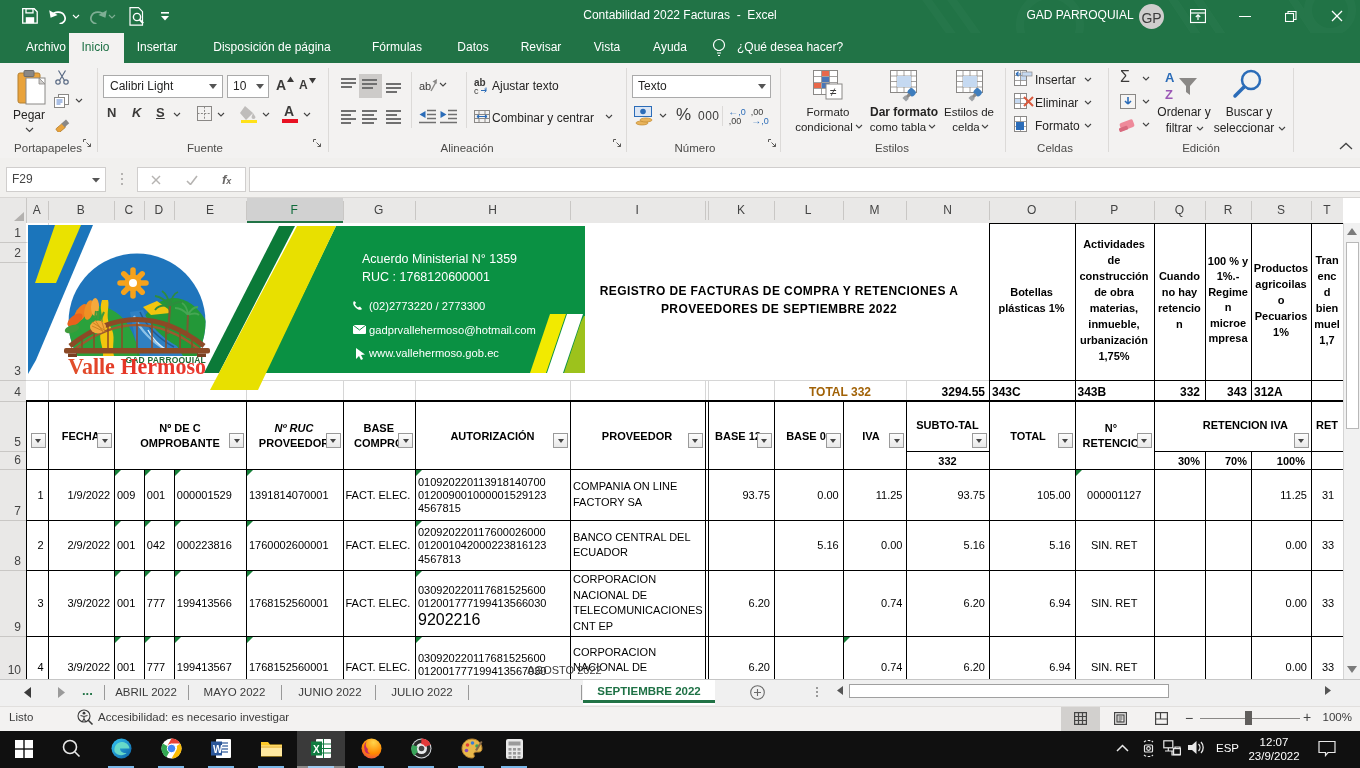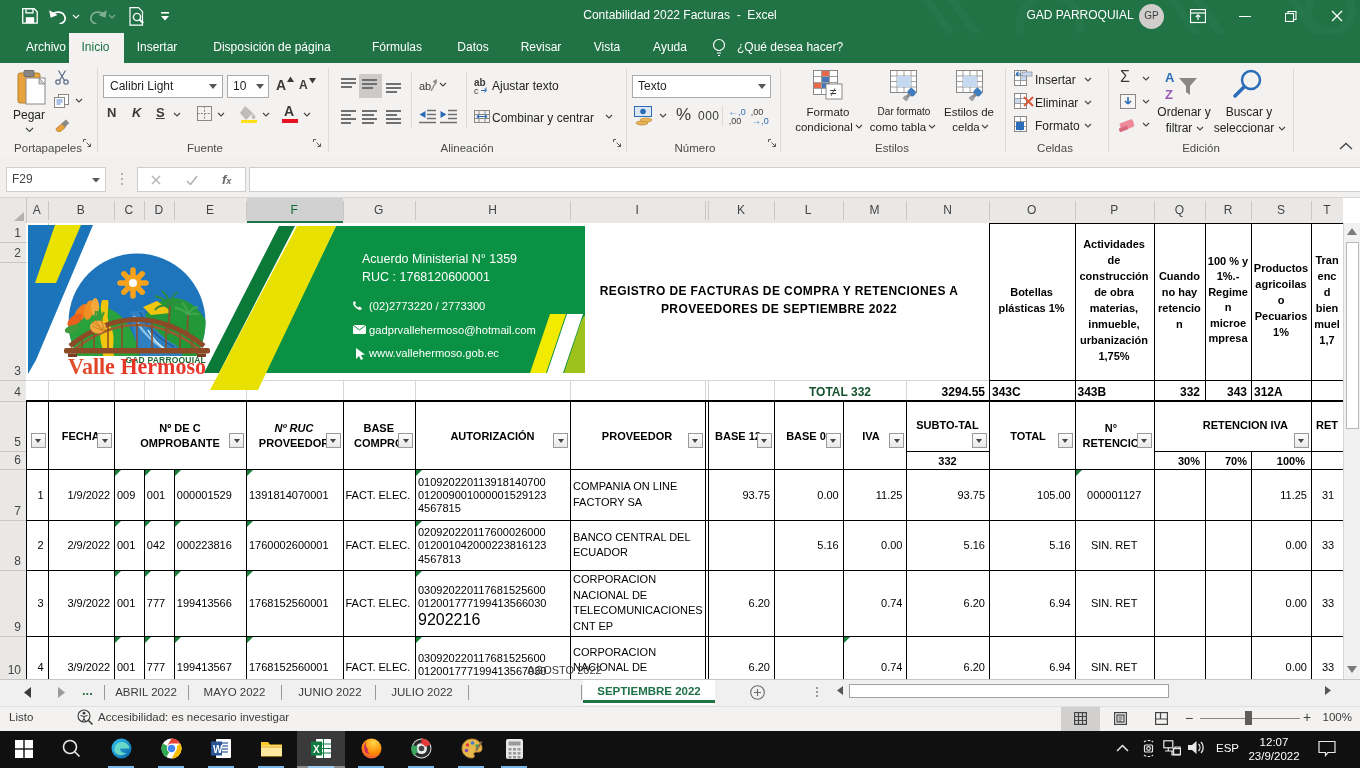--- a/index.html
+++ b/index.html
@@ -43,21 +43,21 @@
     <circle cx="8" cy="10" r="3.6" stroke-width="1.4"></circle>
     <path d="M10.6 12.6 l3.6 3.6" stroke-width="2"></path>
   </svg>
 <svg style="position:absolute;left:160px;top:12px" width="10" height="9" fill="#fff">
     <rect x="1" y="0" width="8" height="1.6"></rect>
     <path d="M1 4 h8 l-4 4.5 z"></path>
   </svg>
 <div class="t" style="left:680px;transform:translateX(-50%);top:9px;font-size:12px;font-weight:normal;color:#fff;">Contabilidad 2022 Facturas&nbsp;&nbsp;-&nbsp;&nbsp;Excel</div>
 <div class="t" style="left:1080px;transform:translateX(-50%);top:9px;font-size:12px;font-weight:normal;color:#fff;">GAD PARROQUIAL</div>
 <div style="position:absolute;left:1139px;top:4px;width:25px;height:25px;border-radius:50%;background:#cfcecd;z-index:3"></div>
-<div class="t" style="left:1151.5px;transform:translateX(-50%);top:10px;font-size:10px;font-weight:normal;color:#3b3b3b;z-index:4">GP</div>
+<div class="t" style="left:1151.5px;transform:translateX(-50%);top:10px;font-size:14px;font-weight:normal;color:#3b3b3b;z-index:4">GP</div>
 <svg style="position:absolute;left:1190px;top:9px" width="16" height="15" fill="none" stroke="#fff" stroke-width="1.2">
     <rect x="0.5" y="0.5" width="15" height="13"></rect>
     <line x1="0.5" y1="4" x2="15.5" y2="4"></line>
     <path d="M8 11 v-5 M5.8 8 l2.2 -2.2 2.2 2.2"></path>
   </svg>
 <div style="position:absolute;left:1239px;top:16px;width:12px;height:1px;background:#fff;"></div>
 <svg style="position:absolute;left:1285px;top:11px" width="12" height="11" fill="none" stroke="#fff" stroke-width="1.1">
     <rect x="0.5" y="2.5" width="8" height="8"></rect>
     <path d="M3 2.5 v-2 h8 v8 h-2"></path>
   </svg>
@@ -288,21 +288,21 @@
     <g stroke="#8a8886" stroke-width="0.8">
       <path d="M0.5 6 h26 M0.5 11.5 h26 M0.5 17 h26 M7 0.5 v22 M14 0.5 v22 M21 0.5 v22"></path>
     </g>
     <rect x="7" y="6" width="14" height="11" fill="#c5d9f1"></rect>
     <g transform="rotate(45 22 22)">
       <rect x="18" y="19" width="8" height="7" rx="3" fill="#3e7dbd"></rect>
       <rect x="20.5" y="25" width="3" height="5" fill="#8a8886"></rect>
       <rect x="19.5" y="29" width="5" height="4" fill="#9ca0a4"></rect>
     </g>
   </svg>
-<div class="t" style="left:904px;transform:translateX(-50%);top:106px;font-size:10px;font-weight:normal;color:#252423;">Dar formato</div>
+<div class="t" style="left:904px;transform:translateX(-50%);top:106px;font-size:12px;font-weight:bold;color:#252423;">Dar formato</div>
 <div class="t" style="left:898px;transform:translateX(-50%);top:121px;font-size:11.5px;font-weight:normal;color:#252423;">como tabla</div>
 <svg style="position:absolute;left:928px;top:124px" width="8" height="6" fill="none" stroke="#444" stroke-width="1.1">
     <path d="M1 1 l3 3 L7 1"></path>
   </svg>
 <svg style="position:absolute;left:956px;top:70px" width="34" height="33">
     <rect x="0.5" y="0.5" width="26" height="22" fill="#fff" stroke="#8a8886"></rect>
     <g stroke="#8a8886" stroke-width="0.8">
       <path d="M0.5 6 h26 M0.5 11.5 h26 M0.5 17 h26 M7 0.5 v22 M14 0.5 v22 M21 0.5 v22"></path>
     </g>
     <rect x="7" y="6" width="14" height="11" fill="#c5d9f1"></rect>
@@ -673,21 +673,21 @@
 <div class="t" style="left:1281px;transform:translateX(-50%);top:277.5px;font-size:11px;font-weight:bold;color:#000;">agricoilas</div>
 <div class="t" style="left:1281px;transform:translateX(-50%);top:293.5px;font-size:11px;font-weight:bold;color:#000;">o</div>
 <div class="t" style="left:1281px;transform:translateX(-50%);top:309.5px;font-size:11px;font-weight:bold;color:#000;">Pecuarios</div>
 <div class="t" style="left:1281px;transform:translateX(-50%);top:325.5px;font-size:11px;font-weight:bold;color:#000;">1%</div>
 <div class="t" style="left:1327px;transform:translateX(-50%);top:253.5px;font-size:11px;font-weight:bold;color:#000;">Tran</div>
 <div class="t" style="left:1327px;transform:translateX(-50%);top:269.5px;font-size:11px;font-weight:bold;color:#000;">enc</div>
 <div class="t" style="left:1327px;transform:translateX(-50%);top:285.5px;font-size:11px;font-weight:bold;color:#000;">d</div>
 <div class="t" style="left:1327px;transform:translateX(-50%);top:301.5px;font-size:11px;font-weight:bold;color:#000;">bien</div>
 <div class="t" style="left:1327px;transform:translateX(-50%);top:317.5px;font-size:11px;font-weight:bold;color:#000;">muel</div>
 <div class="t" style="left:1327px;transform:translateX(-50%);top:333.5px;font-size:11px;font-weight:bold;color:#000;">1,7</div>
-<div class="t" style="left:840px;transform:translateX(-50%);top:386px;font-size:12px;font-weight:bold;color:#14532d;">TOTAL 332</div>
+<div class="t" style="left:840px;transform:translateX(-50%);top:386px;font-size:12px;font-weight:bold;color:#a16207;">TOTAL 332</div>
 <div class="t" style="right:375px;top:386px;font-size:12px;font-weight:bold;color:#000;">3294.55</div>
 <div class="t" style="left:992px;top:386px;font-size:12px;font-weight:bold;color:#000;">343C</div>
 <div class="t" style="left:1077.5px;top:386px;font-size:12px;font-weight:bold;color:#000;">343B</div>
 <div class="t" style="right:160px;top:386px;font-size:12px;font-weight:bold;color:#000;">332</div>
 <div class="t" style="right:113px;top:386px;font-size:12px;font-weight:bold;color:#000;">343</div>
 <div class="t" style="left:1254px;top:386px;font-size:12px;font-weight:bold;color:#000;">312A</div>
 <div class="t" style="left:80.75px;transform:translateX(-50%);top:429.5px;font-size:11px;font-weight:bold;color:#000;">FECHA</div>
 <div class="t" style="left:180px;transform:translateX(-50%);top:422.0px;font-size:11px;font-weight:bold;color:#000;">Nº DE C</div>
 <div class="t" style="left:180px;transform:translateX(-50%);top:437.0px;font-size:11px;font-weight:bold;color:#000;">OMPROBANTE</div>
 <div class="t" style="left:294px;transform:translateX(-50%);top:422.0px;font-size:11px;font-weight:bold;color:#000;font-style:italic;">Nº RUC</div>

